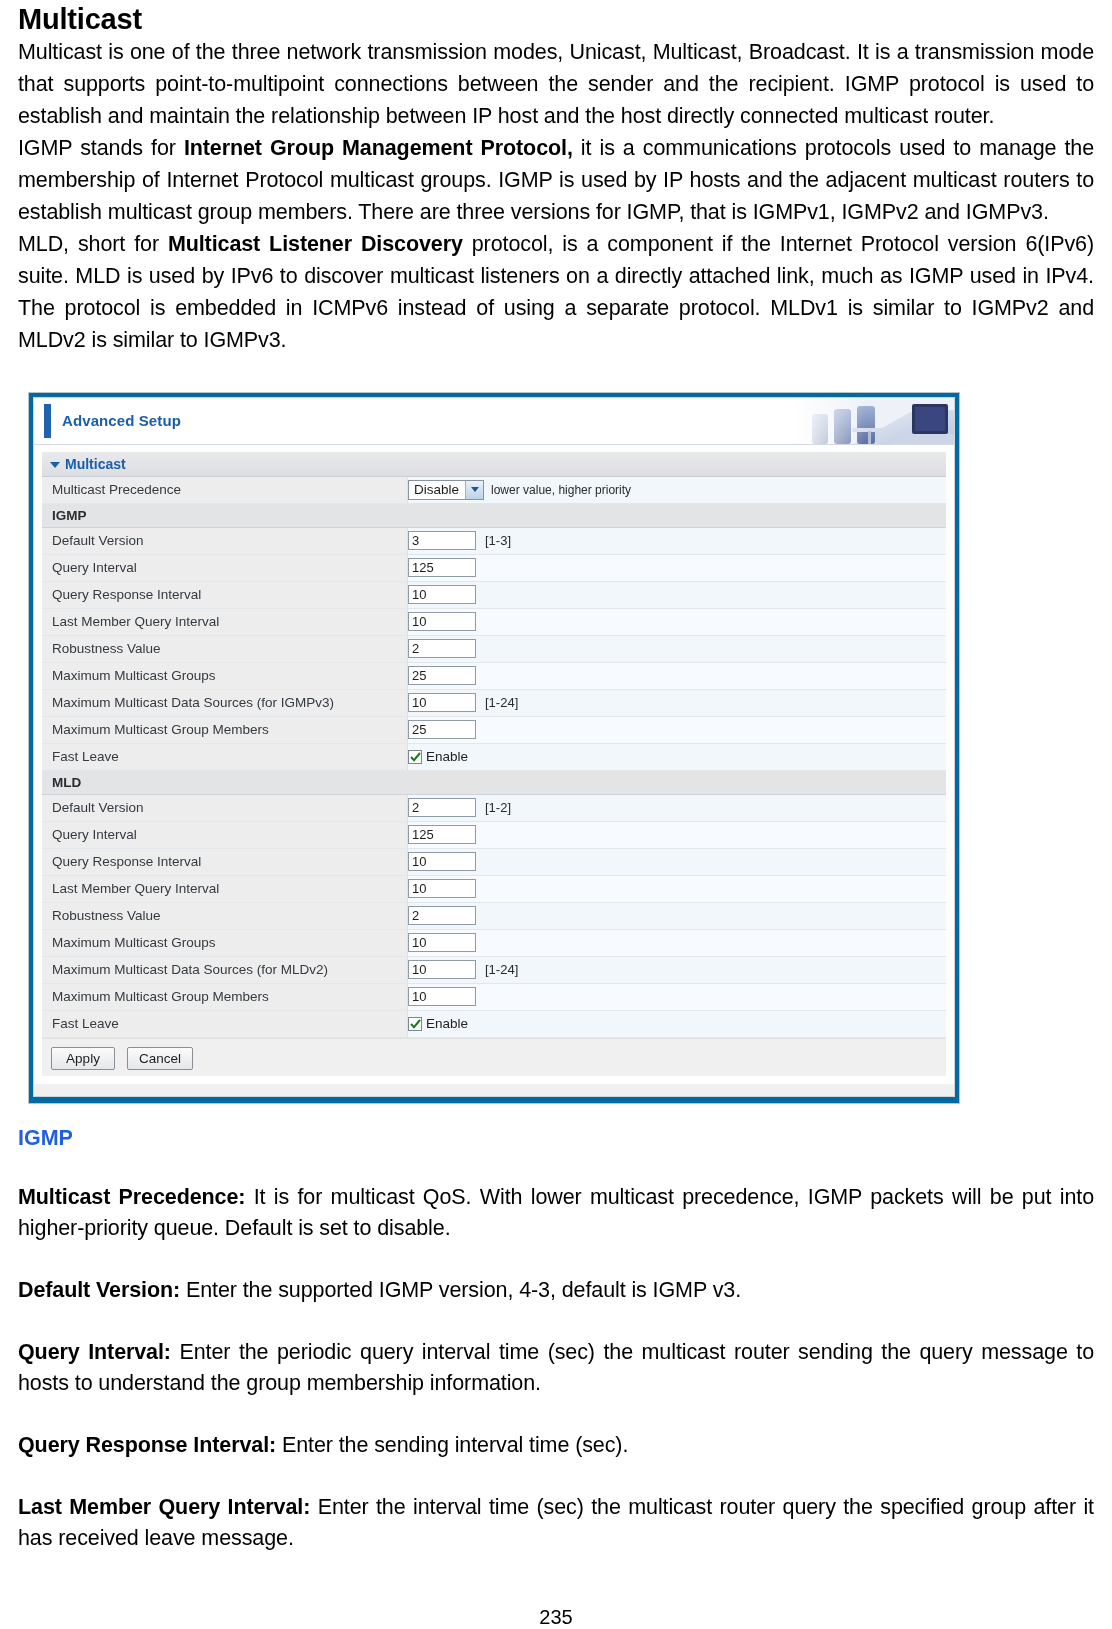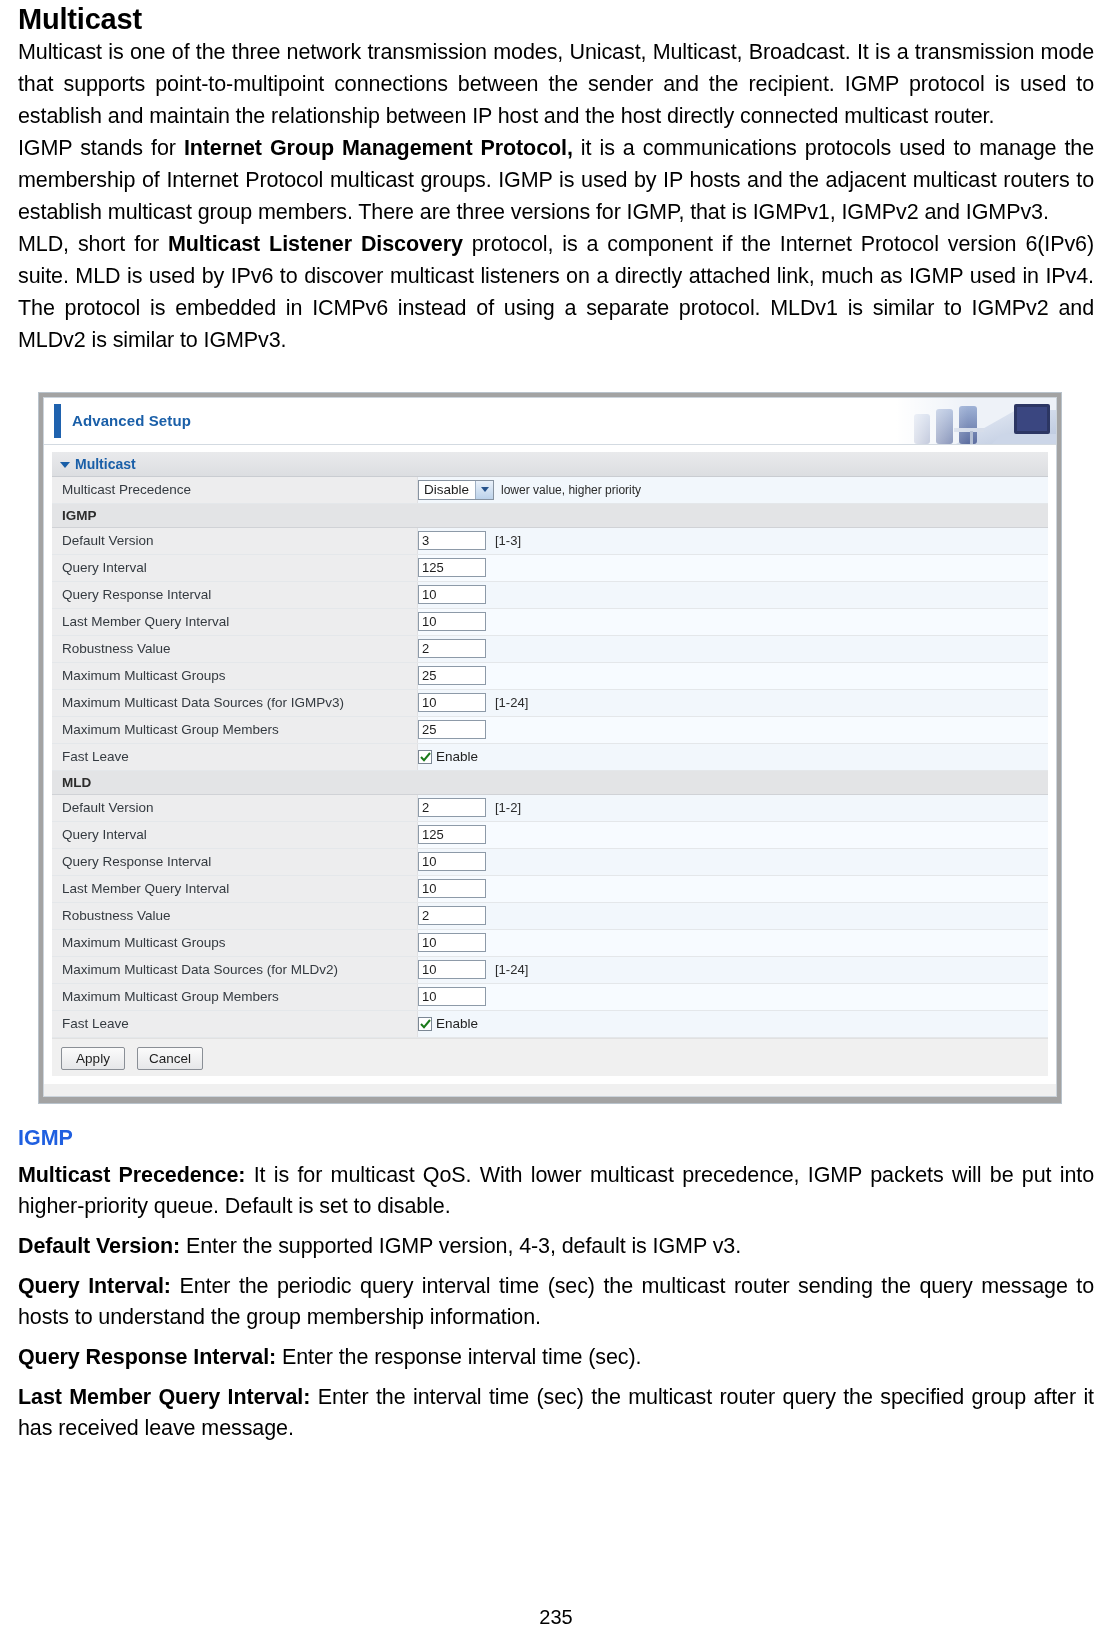--- a/index.html
+++ b/index.html
@@ -39,24 +39,24 @@
     letter-spacing: -0.1px;
   }
   .par-gap-1 { margin-top: 40px; }
   .par-gap-2 { margin-top: 30px; }
 
   b, strong { font-weight: bold; }
 
   
   .ui-shot {
     margin-top: 36px;
-    margin-left: 20px;
-    width: 1024px;
+    margin-left: 10px;
+    width: 932px;
     border: 1px solid #b9c3cc;
-    background: #a3a3a3;
+    background: #0369a1;
     box-sizing: border-box;
     padding: 4px 4px 6px 4px;
     position: relative;
   }
   .ui-inner {
     border: 1px solid #ccd4dc;
     background: #fff;
   }
   .ui-header {
     height: 46px;
@@ -255,21 +255,21 @@
   .sect-head {
     color: #1f5fe0;
     font-weight: bold;
     font-size: 21.5px;
     margin: 22px 0 0 0;
   }
   .def-par {
     font-size: 21.5px;
     line-height: 31px;
     text-align: justify;
-    margin: 9px 0 0 0;
+    margin: 31px 0 0 0;
     letter-spacing: -0.1px;
   }
   .page-num {
     position: absolute;
     bottom: 4px;
     left: 0;
     width: 100%;
     text-align: center;
     font-size: 20px;
     color: #000;
@@ -504,18 +504,18 @@
   </div>
 
   <div class="sect-head">IGMP</div>
 
   <p class="def-par"><b>Multicast Precedence:</b><span> It is for multicast QoS. With lower multicast precedence, IGMP packets will be put into higher-priority queue. Default is set to disable.</span></p>
 
   <p class="def-par"><b>Default Version:</b><span> Enter the supported IGMP version, 4-3, default is IGMP v3.</span></p>
 
   <p class="def-par"><b>Query Interval:</b><span> Enter the periodic query interval time (sec) the multicast router sending the query message to hosts to understand the group membership information.</span></p>
 
-  <p class="def-par"><b>Query Response Interval:</b><span> Enter the response interval time (sec).</span></p>
+  <p class="def-par"><b>Query Response Interval:</b><span> Enter the sending interval time (sec).</span></p>
 
   <p class="def-par"><b>Last Member Query Interval:</b><span> Enter the interval time (sec) the multicast router query the specified group after it has received leave message.</span></p>
 
   <div class="page-num">235</div>
 </div>
 
 </body></html>

